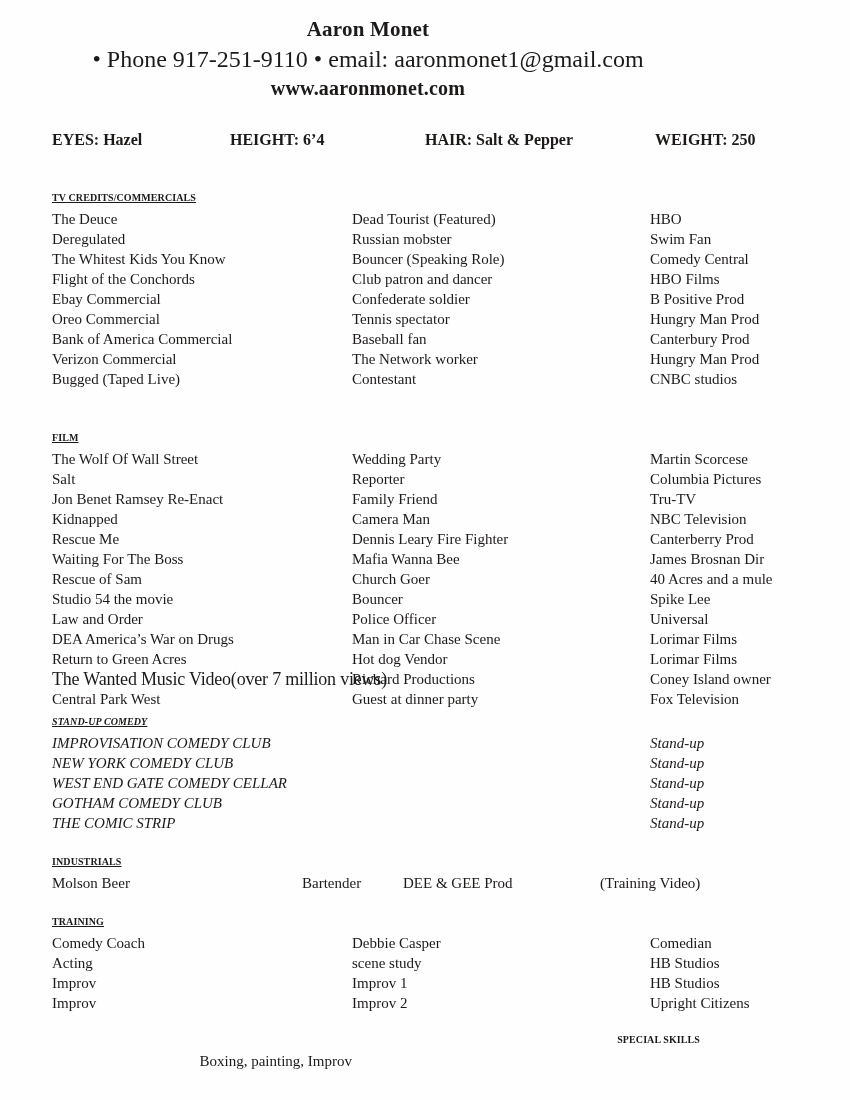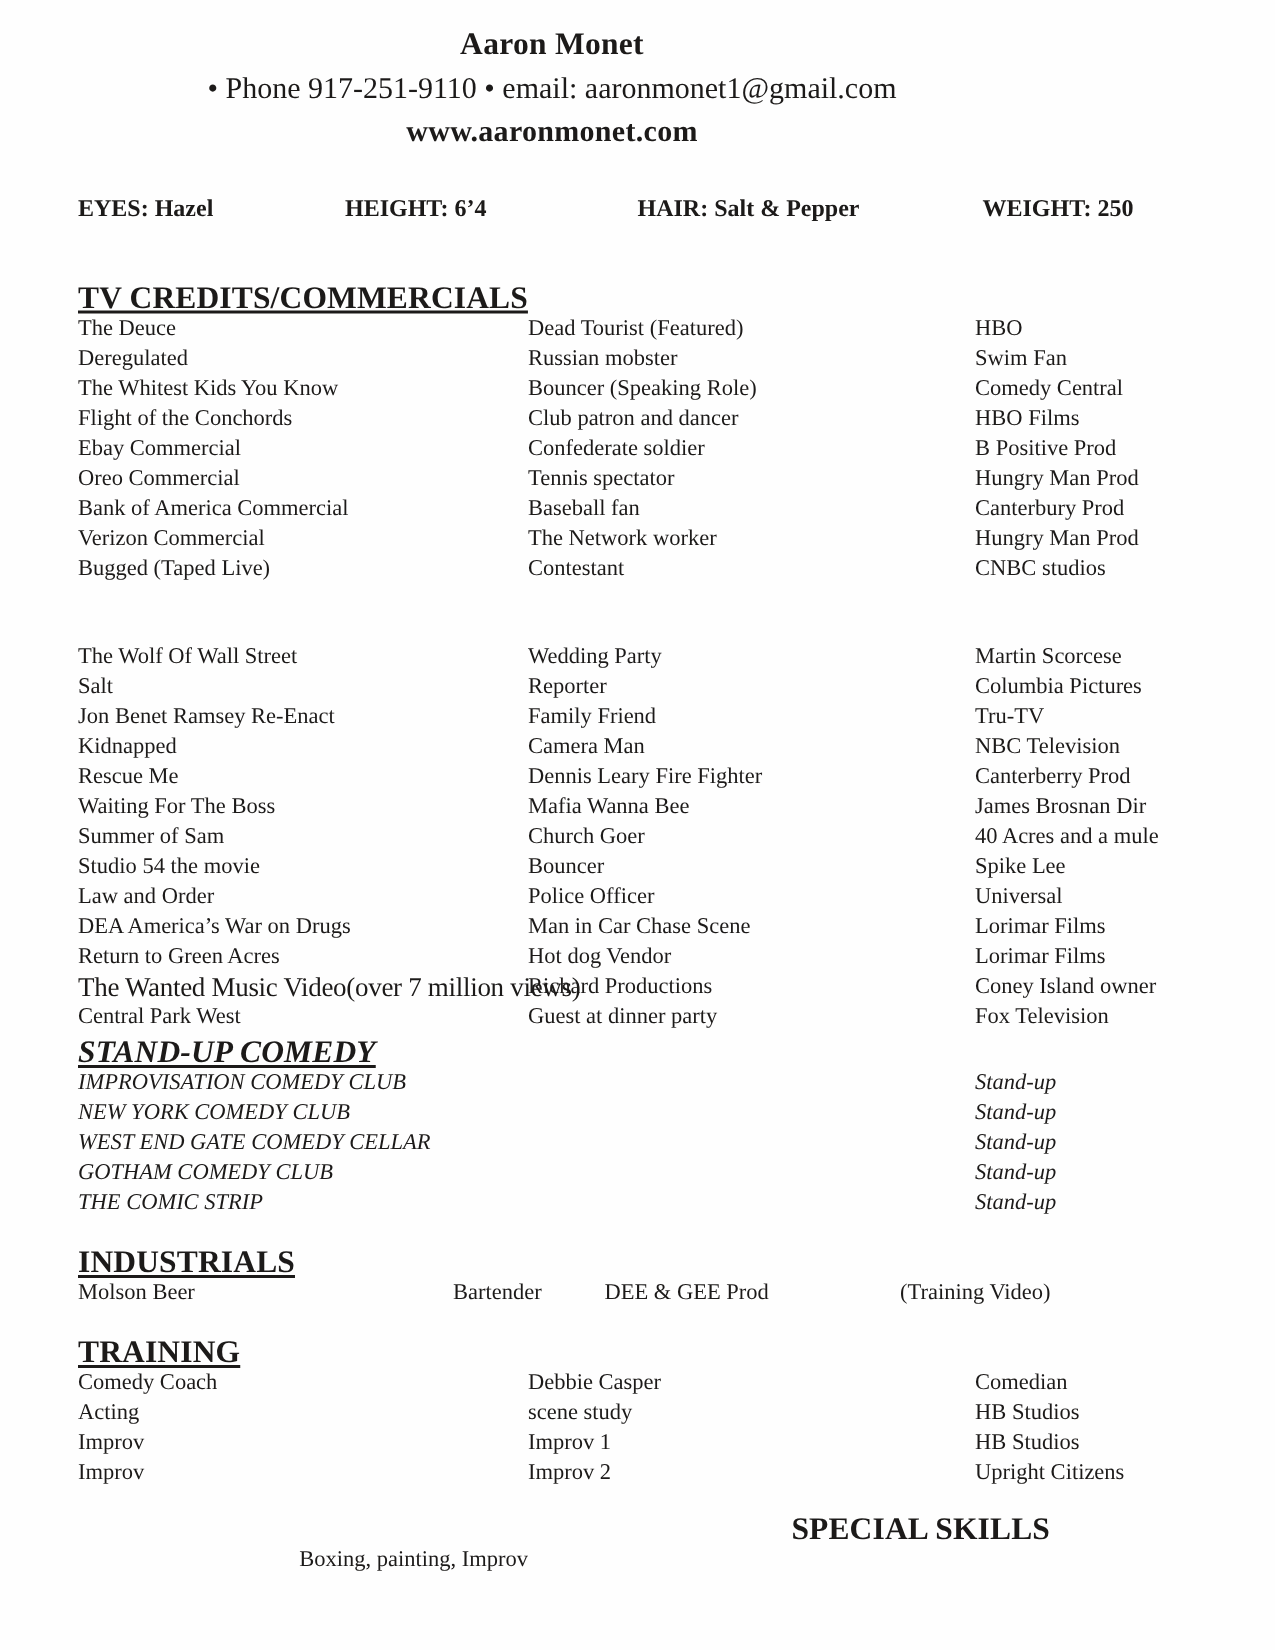--- a/index.html
+++ b/index.html
@@ -9,36 +9,36 @@
     color: #1c1a19;
     font-family: "Liberation Serif", "DejaVu Serif", serif;
     overflow: hidden;
   }
   .page { width: 736px; height: 1100px; box-sizing: border-box; }
 
   .header { text-align: center; padding-top: 14px; }
   .header h1 {
     margin: 0; font-size: 21px; line-height: 30px; font-weight: 700; letter-spacing: 0.2px;
   }
-  .contact { font-size: 20px; line-height: 30px; }
+  .contact { font-size: 24px; line-height: 30px; }
   .website { font-size: 20px; line-height: 28px; font-weight: 700; letter-spacing: 0.2px; }
 
   .content { padding-left: 52px; padding-right: 36px; }
 
   .stats {
     margin-top: 28px;
     display: grid;
     grid-template-columns: 178px 195px 230px auto;
     font-weight: 700; font-size: 16px; line-height: 20px;
     white-space: nowrap;
   }
 
   .section h2 {
     margin: 0 0 1px 0;
-    font-size: 21px; font-weight: 700; line-height: 20px;
+    font-size: 10px; font-weight: 700; line-height: 20px;
     text-decoration: underline;
     letter-spacing: 0.1px;
   }
   .section h2.no-underline { text-decoration: none; }
 
   .row { display: grid; font-size: 15px; line-height: 20px; }
   .cols3 { grid-template-columns: 300px 298px 1fr; }
   .cols4 { grid-template-columns: 250px 101px 197px 1fr; }
   .cell { white-space: nowrap; overflow: visible; }
   .cell.cond { font-size: 18px; letter-spacing: -0.2px; }
@@ -111,20 +111,21 @@
             <span class="cell">The Network worker</span>
             <span class="cell">Hungry Man Prod</span>
           </div>
           <div class="row cols3">
             <span class="cell">Bugged (Taped Live)</span>
             <span class="cell">Contestant</span>
             <span class="cell">CNBC studios</span>
           </div>
         </section>
         <section class="section section-film">
+          <h2 class="">FILM</h2>
           <div class="row cols3">
             <span class="cell">The Wolf Of Wall Street</span>
             <span class="cell">Wedding Party</span>
             <span class="cell">Martin Scorcese</span>
           </div>
           <div class="row cols3">
             <span class="cell">Salt</span>
             <span class="cell">Reporter</span>
             <span class="cell">Columbia Pictures</span>
           </div>
@@ -142,21 +143,21 @@
             <span class="cell">Rescue Me</span>
             <span class="cell">Dennis Leary Fire Fighter</span>
             <span class="cell">Canterberry Prod</span>
           </div>
           <div class="row cols3">
             <span class="cell">Waiting For The Boss</span>
             <span class="cell">Mafia Wanna Bee</span>
             <span class="cell">James Brosnan Dir</span>
           </div>
           <div class="row cols3">
-            <span class="cell">Summer of Sam</span>
+            <span class="cell">Rescue of Sam</span>
             <span class="cell">Church Goer</span>
             <span class="cell">40 Acres and a mule</span>
           </div>
           <div class="row cols3">
             <span class="cell">Studio 54 the movie</span>
             <span class="cell">Bouncer</span>
             <span class="cell">Spike Lee</span>
           </div>
           <div class="row cols3">
             <span class="cell">Law and Order</span>

